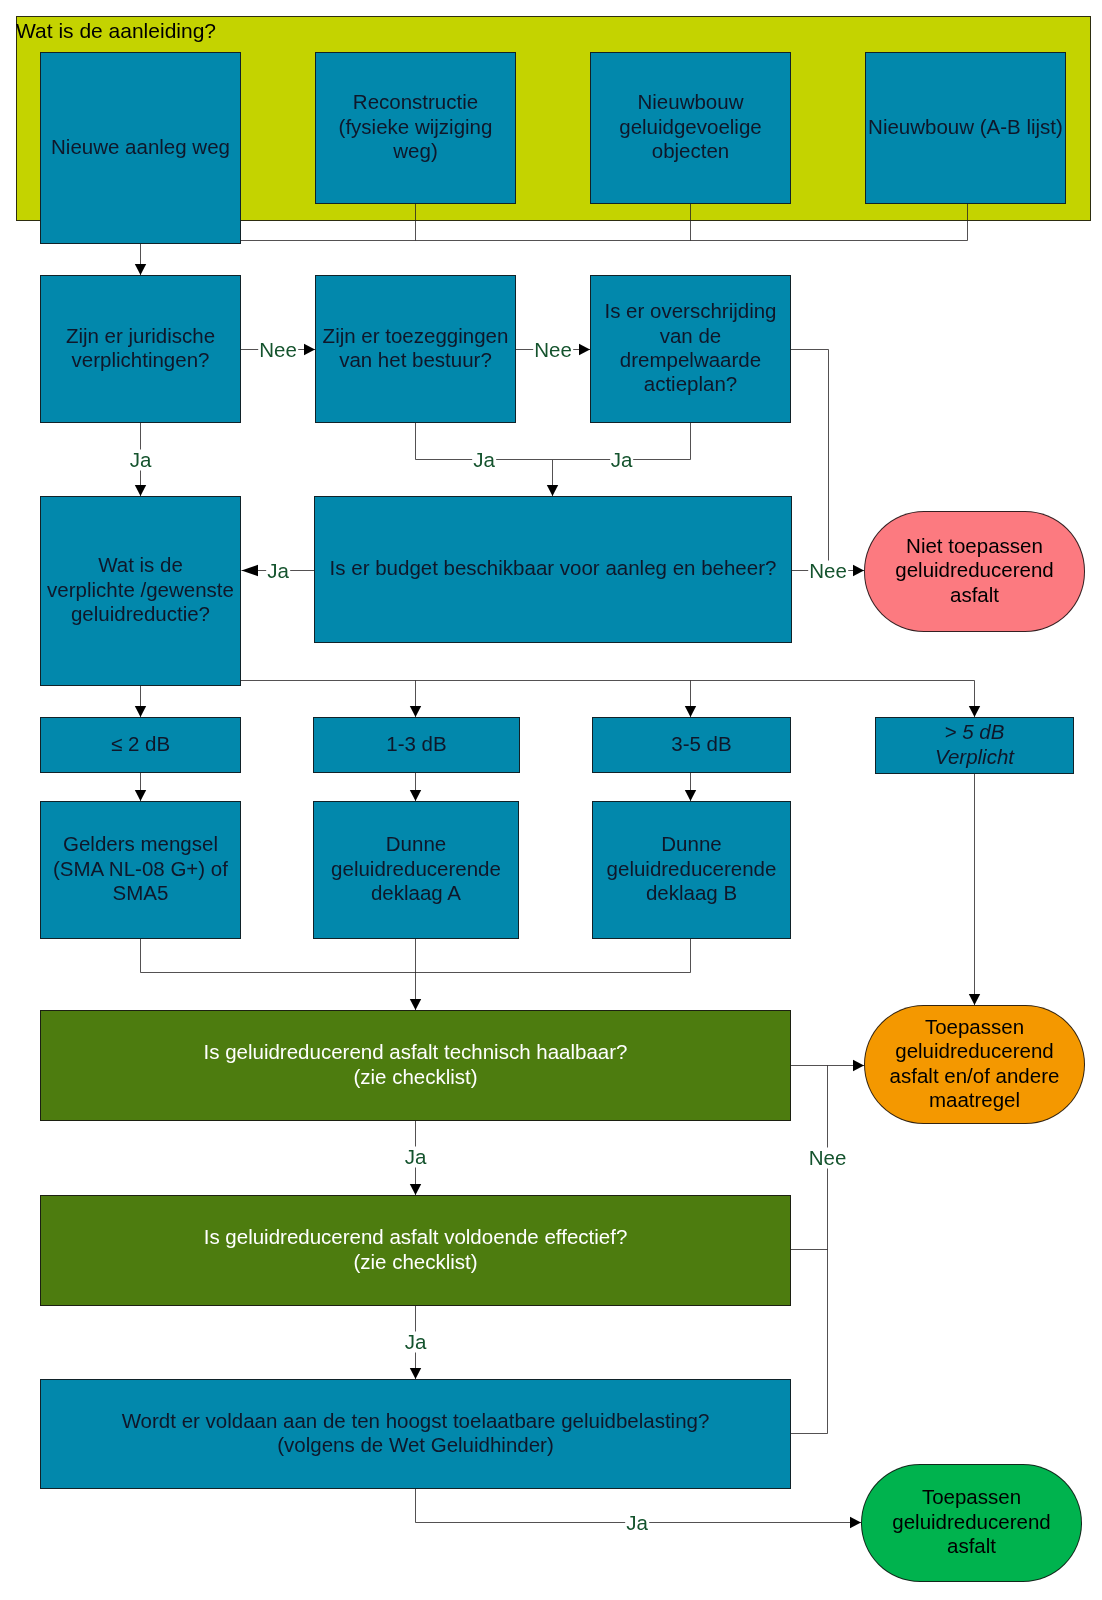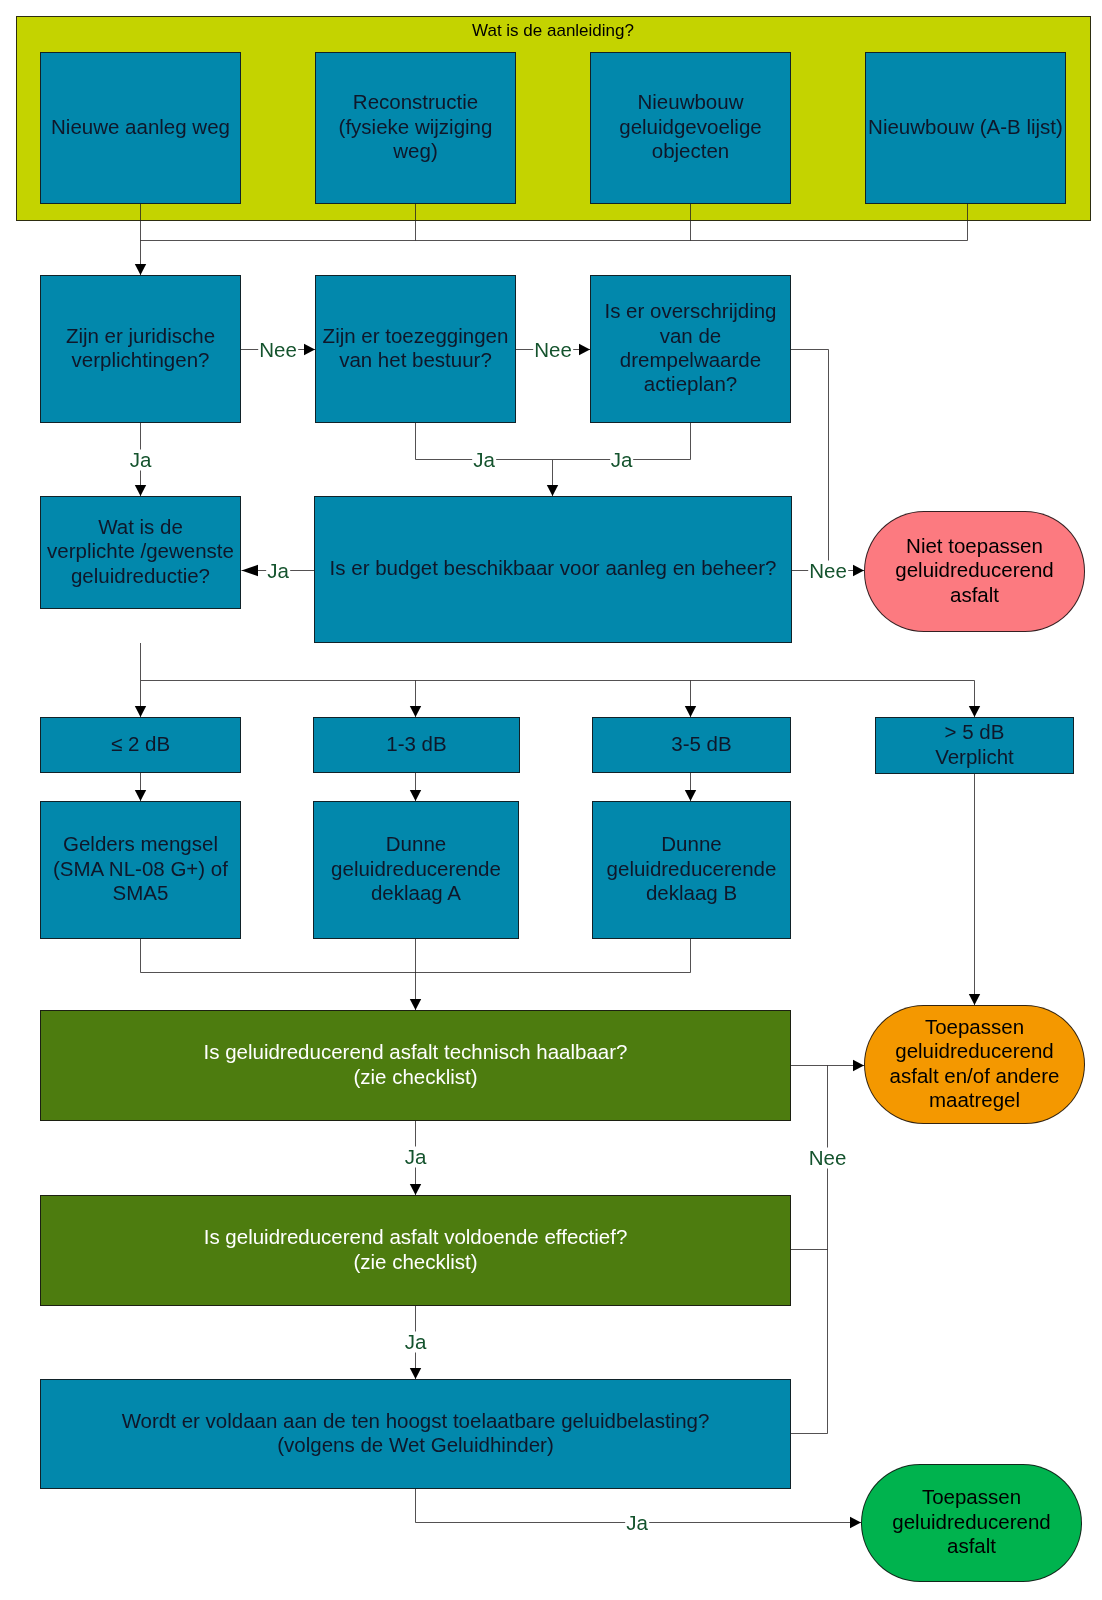--- a/index.html
+++ b/index.html
@@ -11,21 +11,21 @@
         text-align:center;border:1px solid rgba(20,18,19,0.86);}
   .node span{display:block;line-height:24.4px;font-size:20.5px;white-space:pre;
              position:relative;top:-1px;}
   .teal{background:#0288ac;color:#0f172a;}
   .darkteal{background:#4d7c0f;color:#ffffff;align-items:center;}
   .pill{border-radius:60px;color:#000000;}
   .pink{background:#fc7a80;}
   .orange{background:#f49800;}
   .green{background:#00b34e;}
   .group{position:absolute;box-sizing:border-box;background:#c4d300;border:1px solid rgba(20,18,19,0.86);}
-  .grouptitle{position:absolute;text-align:center;font-size:17px;color:#000;line-height:24px;}
+  .grouptitle{position:absolute;font-size:21px;color:#000;line-height:24px;}
   .elabel{position:absolute;background:#ffffff;color:#14532d;font-size:20.5px;line-height:21px;
           text-align:center;transform:translate(-50%,-50%);padding:0 1px;white-space:nowrap;}
   .elabel span{position:relative;top:-1px;display:block;}
 </style>
 </head>
 <body>
 
 <div id="stage">
 <div class="group" style="left:16px;top:16px;width:1075px;height:205px;"></div>
 <div class="grouptitle" style="left:16px;top:18.5px;width:1074px;">Wat is de aanleiding?</div>
@@ -78,21 +78,21 @@
 <path class="edge" d="M 827.5 1065.5 L 827.5 1433.5" fill="none" stroke="#231f20" stroke-width="0.78"></path>
 <path class="edge" d="M 791 1249.5 L 827.5 1249.5" fill="none" stroke="#231f20" stroke-width="0.78"></path>
 <path class="edge" d="M 791 1433.5 L 827.5 1433.5" fill="none" stroke="#231f20" stroke-width="0.78"></path>
 <path class="edge" d="M 415.5 1121 L 415.5 1195" fill="none" stroke="#231f20" stroke-width="0.78"></path>
 <polygon points="415.5,1195 409.8,1184 421.2,1184" fill="#000"></polygon>
 <path class="edge" d="M 415.5 1306 L 415.5 1379" fill="none" stroke="#231f20" stroke-width="0.78"></path>
 <polygon points="415.5,1379 409.8,1368 421.2,1368" fill="#000"></polygon>
 <path class="edge" d="M 415.5 1489 L 415.5 1522.5 L 861 1522.5" fill="none" stroke="#231f20" stroke-width="0.78"></path>
 <polygon points="861,1522.5 850,1516.8 850,1528.2" fill="#000"></polygon>
 </svg>
-<div class="node teal" style="left:40px;top:52px;width:201px;height:152px;">
+<div class="node teal" style="left:40px;top:52px;width:201px;height:192px;">
   <span>Nieuwe aanleg weg</span>
 </div>
 <div class="node teal" style="left:315px;top:52px;width:201px;height:152px;">
   <span>Reconstructie
 (fysieke wijziging
 weg)</span>
 </div>
 <div class="node teal" style="left:590px;top:52px;width:201px;height:152px;">
   <span>Nieuwbouw
 geluidgevoelige
@@ -108,21 +108,21 @@
 <div class="node teal" style="left:315px;top:275px;width:201px;height:148px;">
   <span>Zijn er toezeggingen
 van het bestuur?</span>
 </div>
 <div class="node teal" style="left:590px;top:275px;width:201px;height:148px;">
   <span>Is er overschrijding
 van de
 drempelwaarde
 actieplan?</span>
 </div>
-<div class="node teal" style="left:40px;top:496px;width:201px;height:113px;">
+<div class="node teal" style="left:40px;top:496px;width:201px;height:190px;">
   <span>Wat is de
 verplichte /gewenste
 geluidreductie?</span>
 </div>
 <div class="node teal" style="left:314px;top:496px;width:478px;height:147px;">
   <span>Is er budget beschikbaar voor aanleg en beheer?</span>
 </div>
 <div class="node pill pink" style="left:864px;top:511px;width:221px;height:121px;">
   <span>Niet toepassen
 geluidreducerend
@@ -130,21 +130,21 @@
 </div>
 <div class="node teal" style="left:40px;top:717px;width:201px;height:56px;">
   <span>≤ 2 dB</span>
 </div>
 <div class="node teal" style="left:313px;top:717px;width:207px;height:56px;">
   <span>1-3 dB</span>
 </div>
 <div class="node teal" style="left:592px;top:717px;width:199px;height:56px;padding-left:20px;">
   <span>3-5 dB</span>
 </div>
-<div class="node teal" style="left:875px;top:717px;width:199px;height:57px;">
+<div class="node teal" style="left:875px;top:717px;width:199px;height:57px;font-style:italic;">
   <span>&gt; 5 dB
 Verplicht</span>
 </div>
 <div class="node teal" style="left:40px;top:801px;width:201px;height:138px;">
   <span>Gelders mengsel
 (SMA NL-08 G+) of
 SMA5</span>
 </div>
 <div class="node teal" style="left:313px;top:801px;width:206px;height:138px;">
   <span>Dunne

